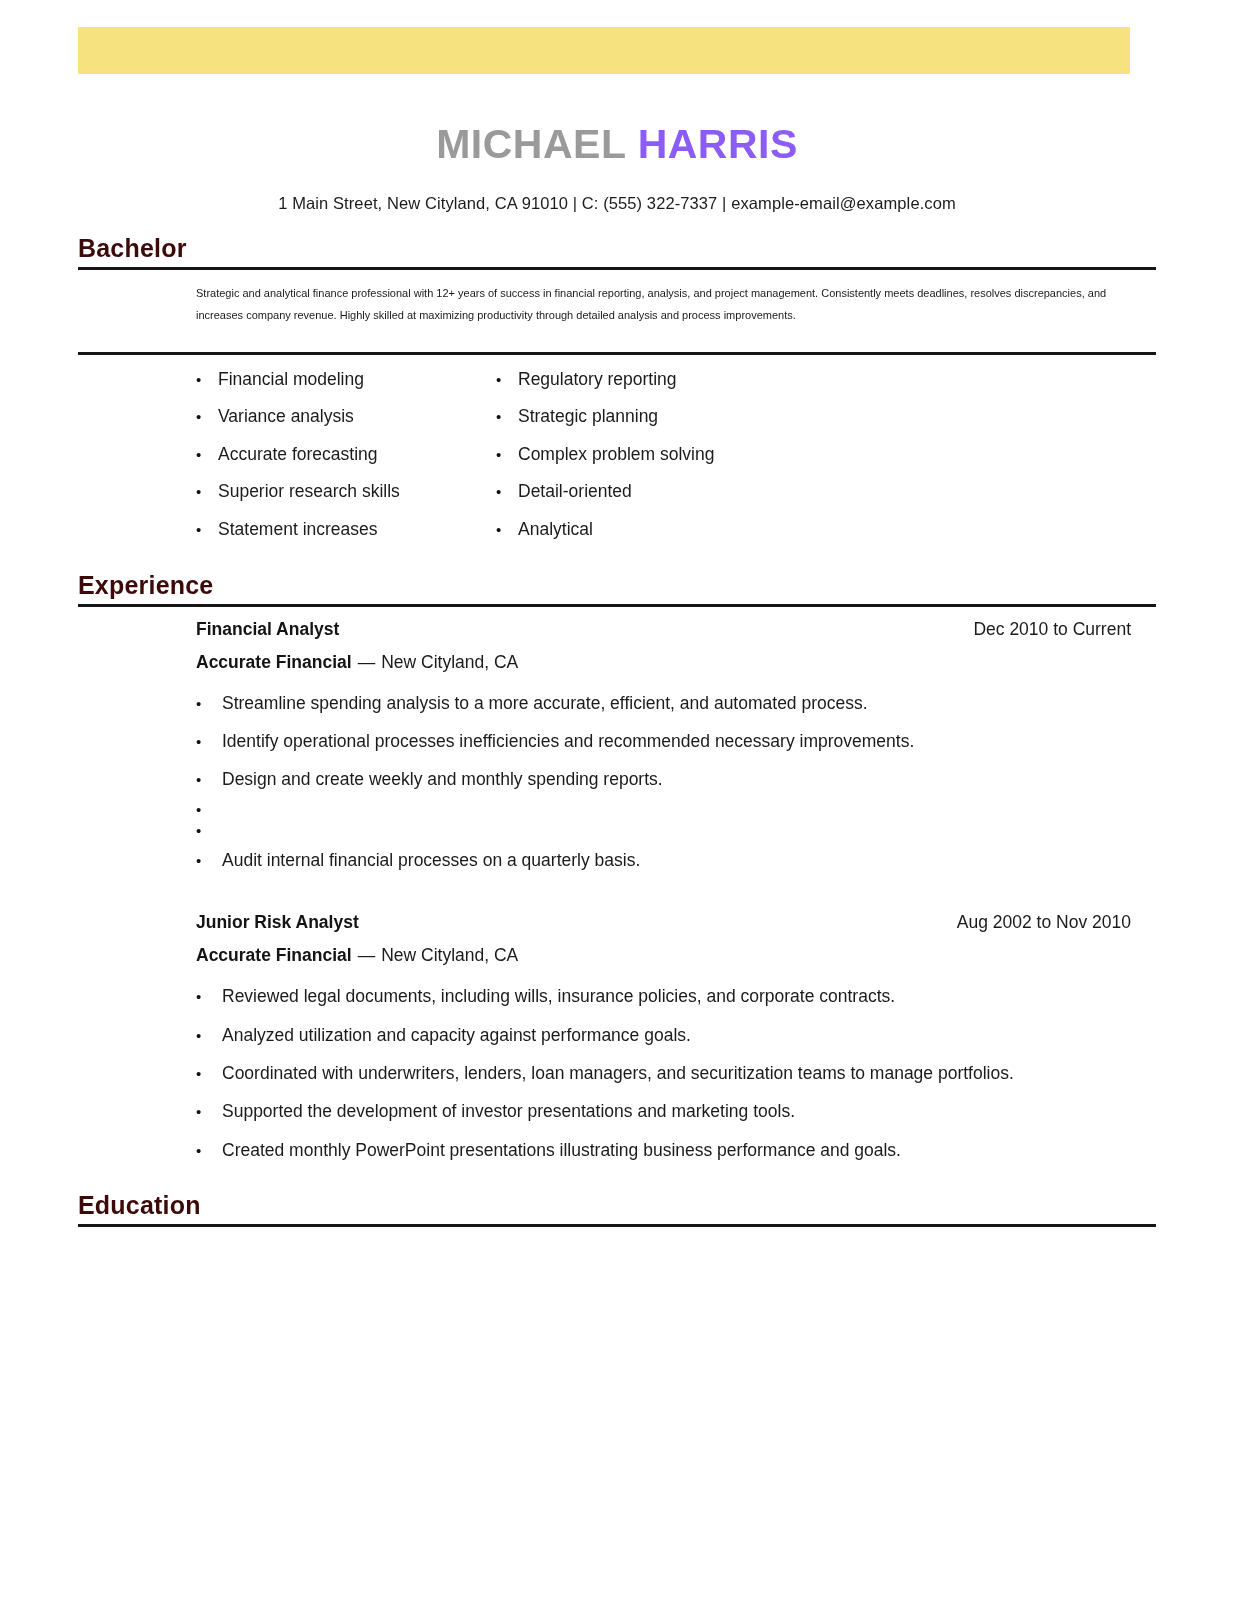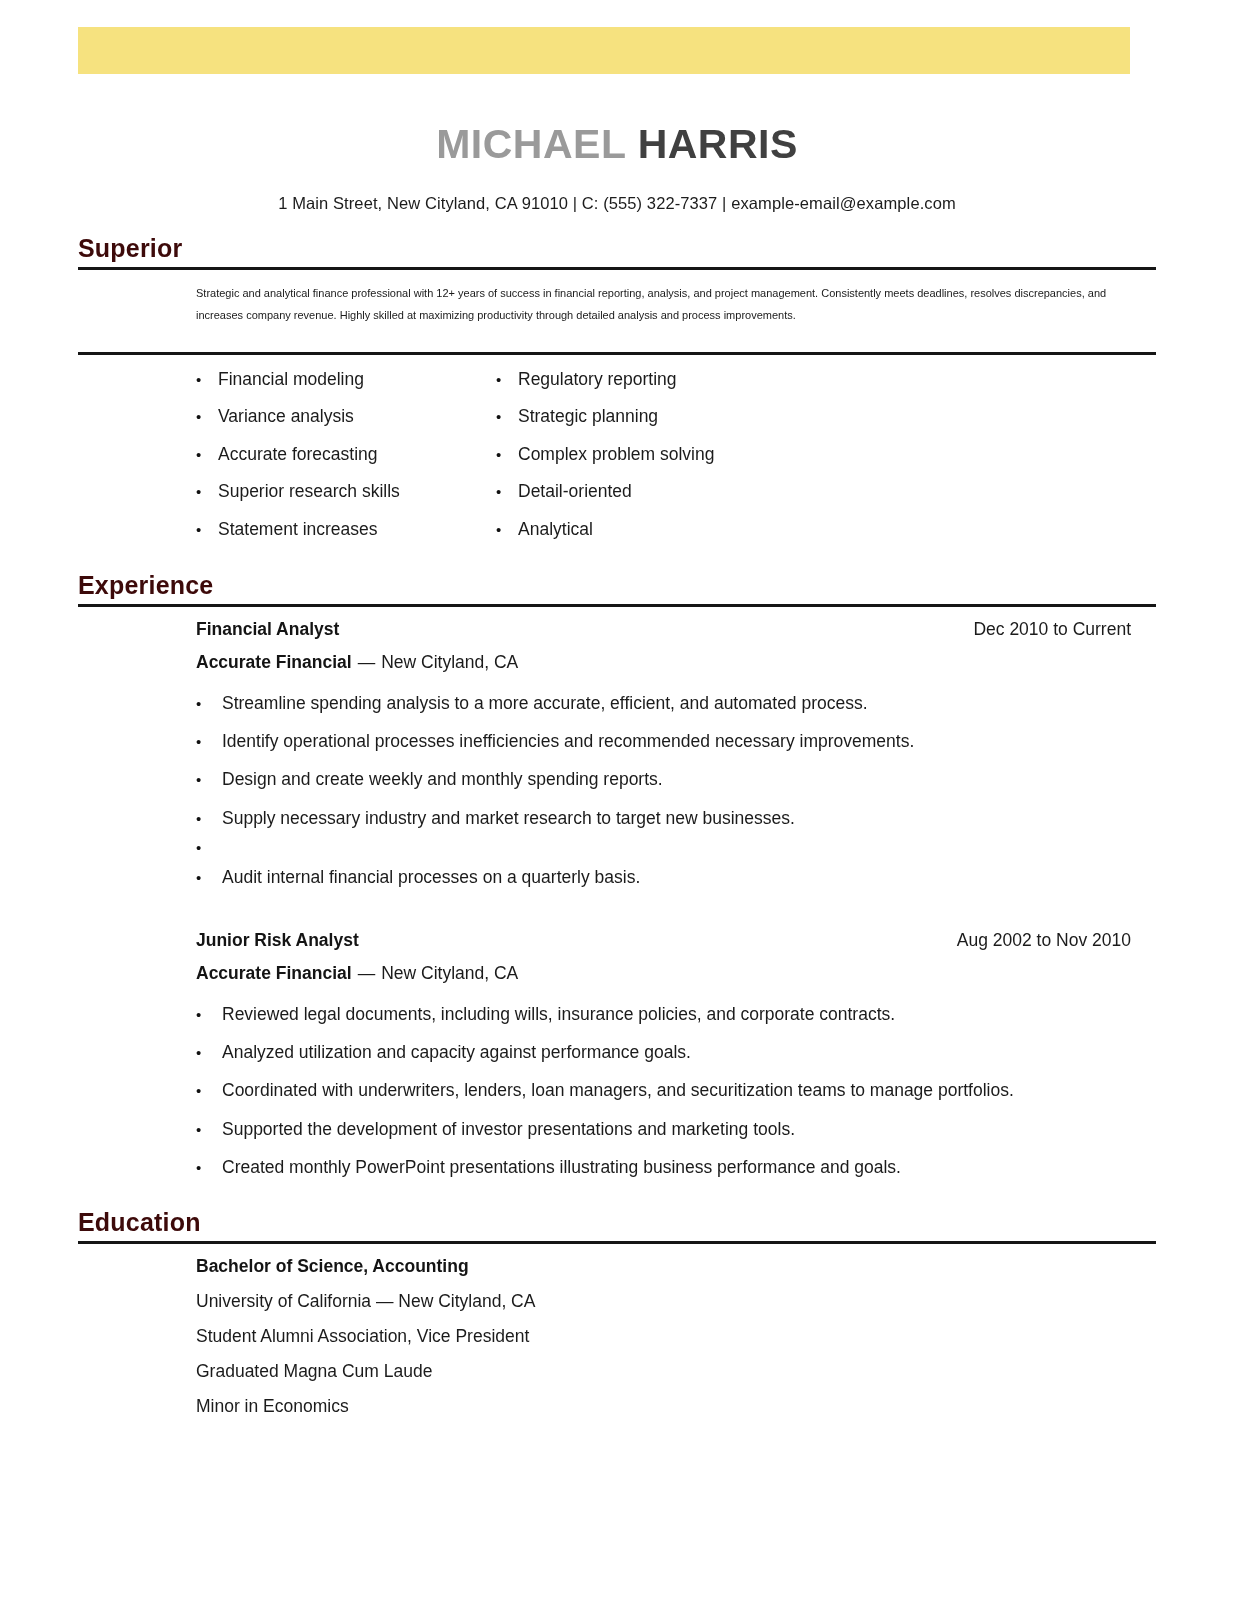--- a/index.html
+++ b/index.html
@@ -48,21 +48,21 @@
     font-weight: bold;
     letter-spacing: 0.5px;
     line-height: 1.15;
     margin: 0 0 0 0;
     padding-top: 16px;
   }
   .name-first {
     color: #9a9a9a;
   }
   .name-last {
-    color: #404040;
+    color: #8b5cf6;
   }
 
   
   .contact {
     text-align: center;
     font-size: 16.5px;
     color: #1c1c1c;
     margin-top: 26px;
     letter-spacing: 0.1px;
   }
@@ -193,21 +193,21 @@
   <div class="content">
 
     <div class="name-line">
       <span class="name-first">MICHAEL</span>
       <span class="name-last">HARRIS</span>
     </div>
 
     <div class="contact">1 Main Street, New Cityland, CA 91010 | C: (555) 322-7337 | example-email@example.com</div>
 
     <div class="section">
-      <div class="section-title">Superior</div>
+      <div class="section-title">Bachelor</div>
       <div class="section-rule"></div>
       <div class="section-body">
         <div class="summary-text">Strategic and analytical finance professional with 12+ years of success in financial reporting, analysis, and project management. Consistently meets deadlines, resolves discrepancies, and increases company revenue. Highly skilled at maximizing productivity through detailed analysis and process improvements.</div>
       </div>
     </div>
 
     <div class="section" style="margin-top:26px;">
       <div class="section-rule"></div>
       <div class="section-body">
         <div class="highlights-cols">
@@ -280,21 +280,20 @@
             <div class="jb-item">
               <span class="bullet">•</span>
               <span>Identify operational processes inefficiencies and recommended necessary improvements.</span>
             </div>
             <div class="jb-item">
               <span class="bullet">•</span>
               <span>Design and create weekly and monthly spending reports.</span>
             </div>
             <div class="jb-item">
               <span class="bullet">•</span>
-              <span>Supply necessary industry and market research to target new businesses.</span>
             </div>
             <div class="jb-item">
               <span class="bullet">•</span>
             </div>
             <div class="jb-item">
               <span class="bullet">•</span>
               <span>Audit internal financial processes on a quarterly basis.</span>
             </div>
           </div>
         </div>
@@ -330,23 +329,16 @@
             </div>
           </div>
         </div>
 
       </div>
     </div>
 
     <div class="section" style="margin-top:26px;">
       <div class="section-title">Education</div>
       <div class="section-rule"></div>
-      <div class="section-body">
-        <div class="edu-degree">Bachelor of Science, Accounting</div>
-        <div class="edu-line">University of California — New Cityland, CA</div>
-        <div class="edu-line">Student Alumni Association, Vice President</div>
-        <div class="edu-line">Graduated Magna Cum Laude</div>
-        <div class="edu-line">Minor in Economics</div>
-      </div>
     </div>
 
   </div>
 </div>
 
 </body></html>

